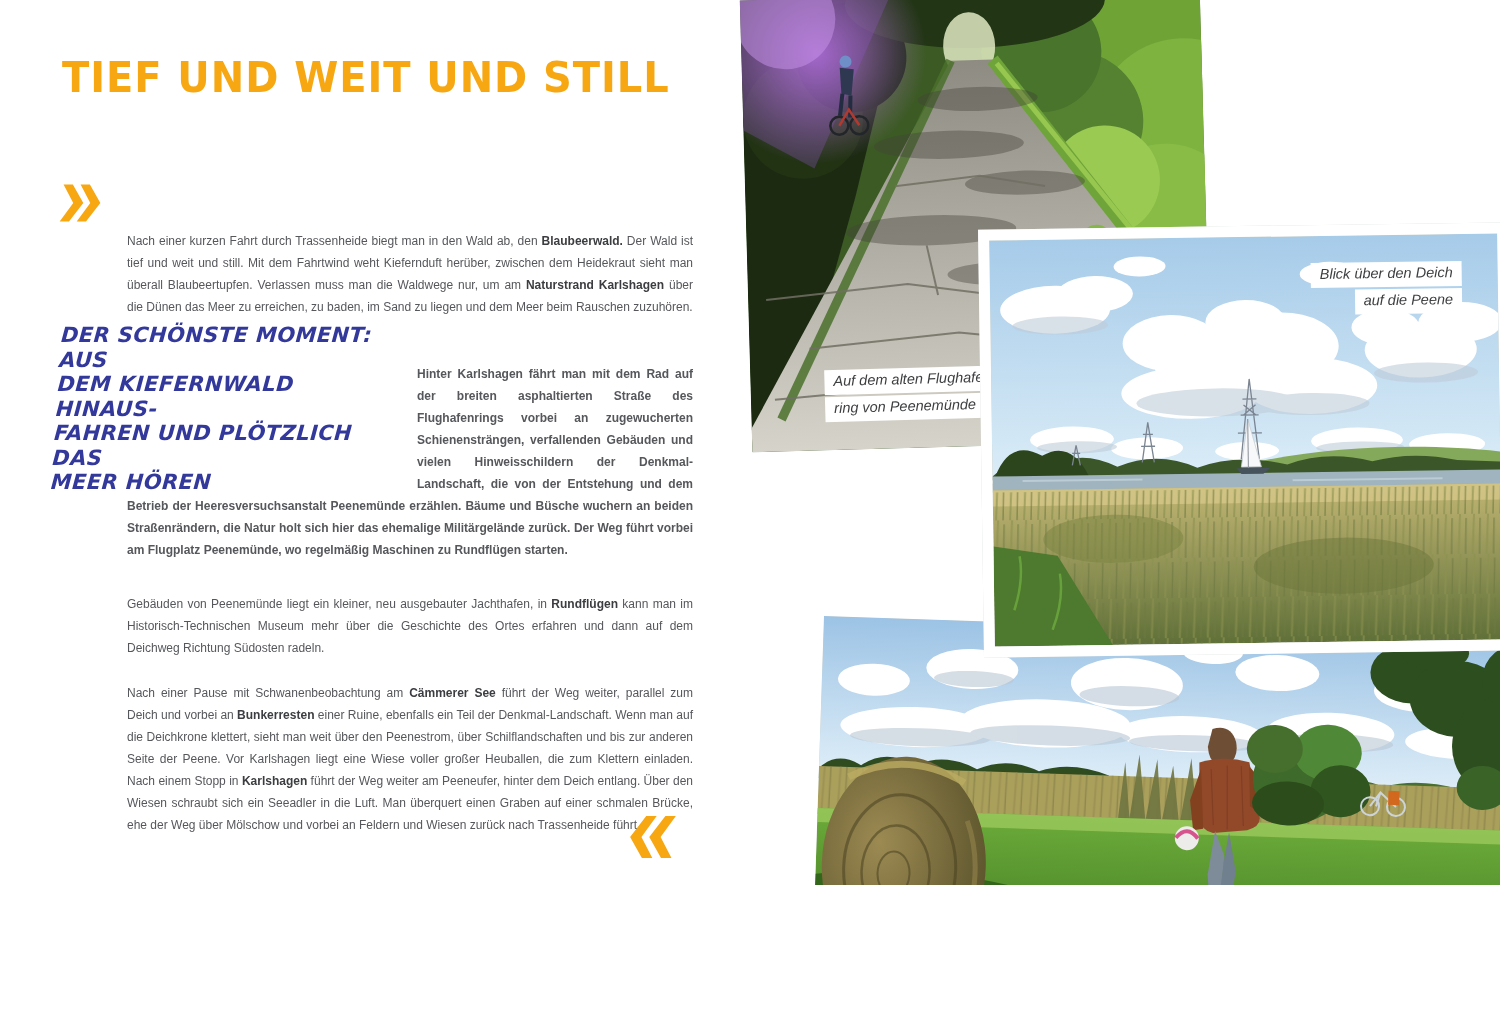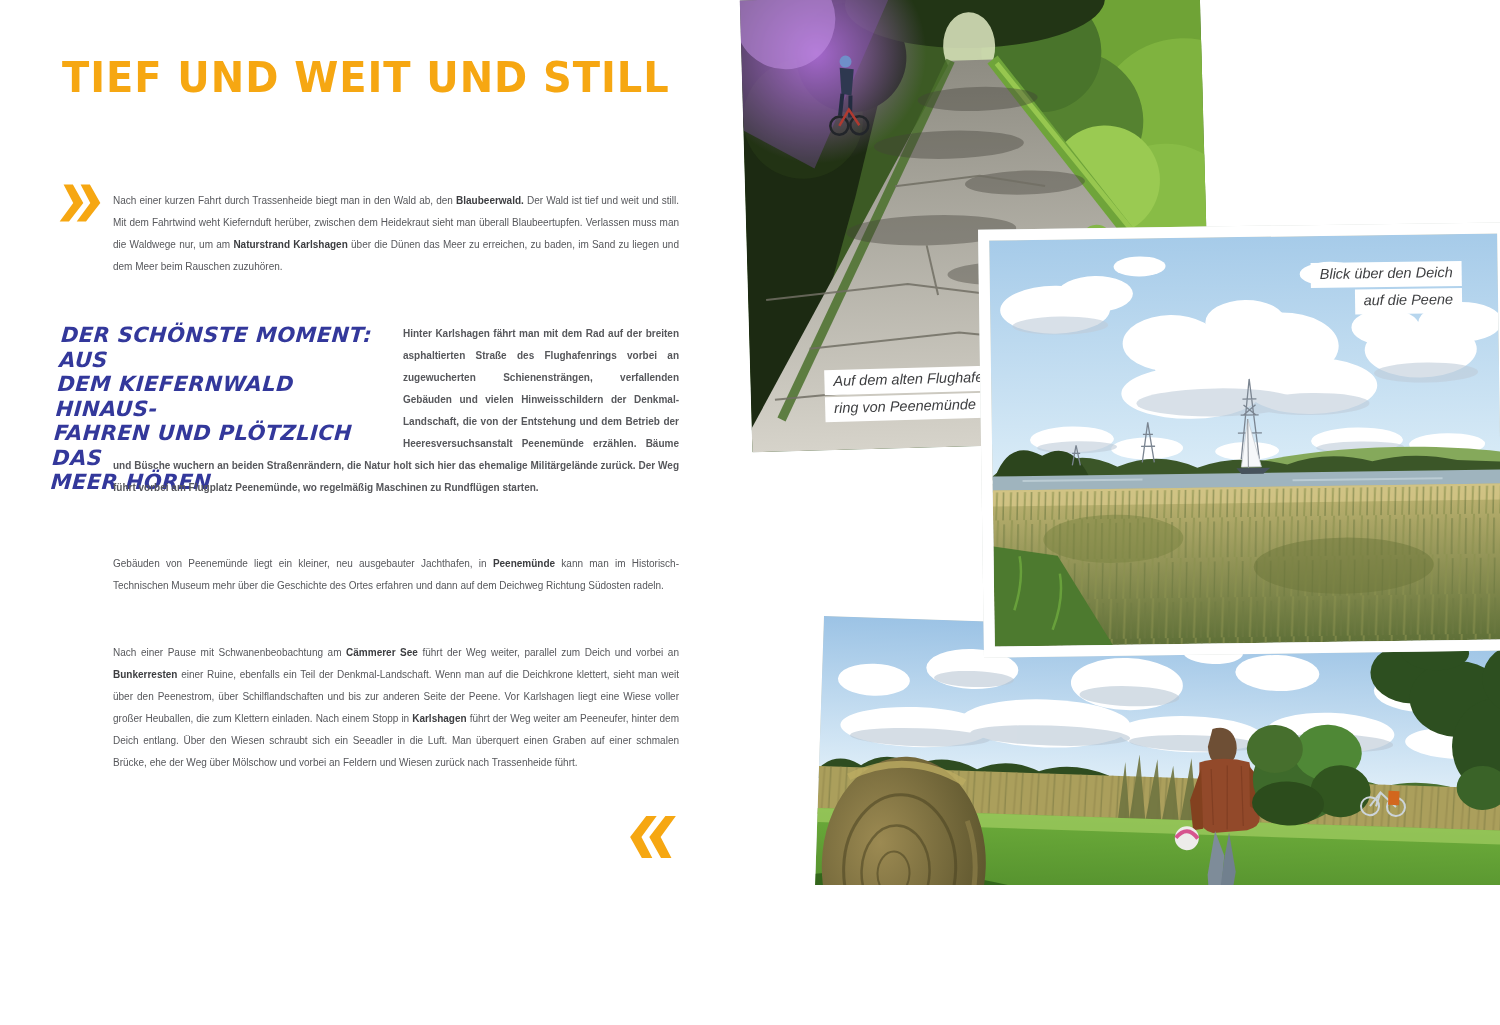--- a/index.html
+++ b/index.html
@@ -15,22 +15,22 @@
   .page{position:relative;width:1500px;height:885px;background:#fff;overflow:hidden;}
 
   .headline{position:absolute;left:62px;top:52px;font-family:"DejaVu Sans",sans-serif;
     font-size:43px;font-weight:900;letter-spacing:1px;color:var(--accent);
     transform:scaleX(.93);transform-origin:left top;white-space:nowrap;}
 
   .quote-mark{position:absolute;color:var(--accent);}
   .quote-open{left:56px;top:180px;}
   .quote-close{left:626px;top:812px;}
 
-  .para{position:absolute;left:113px;width:566px;font-size:10px;line-height:22px;
-    color:var(--body-text);text-align:justify;hyphens:auto;}
+  .para{position:absolute;left:127px;width:566px;font-size:12px;line-height:22px;
+    color:var(--body-text);text-align:justify;hyphens:auto;margin-top:40px;}
   .para b{color:var(--bold-text);font-weight:700;}
   .p1{top:190px;}
   .p2{top:323px;font-weight:bold;}
   .p2 .spacer{float:left;width:290px;height:132px;}
   .p3{top:553px;}
   .p4{top:642px;}
 
   .pullquote{position:absolute;left:62px;top:323px;width:320px;
     font-family:"DejaVu Sans",sans-serif;font-style:italic;font-weight:700;
     font-size:21px;line-height:24.5px;letter-spacing:.4px;color:var(--quote-blue);
@@ -75,21 +75,21 @@
 
   <div class="pullquote">
     <div>DER SCHÖNSTE MOMENT: AUS</div>
     <div>DEM KIEFERNWALD HINAUS-</div>
     <div>FAHREN UND PLÖTZLICH DAS</div>
     <div>MEER HÖREN</div>
   </div>
 
   <p class="para p2"><span class="spacer"></span><span>Hinter Karlshagen fährt man mit dem Rad auf der breiten asphaltierten Straße des Flughafenrings vorbei an zugewucherten Schienensträngen, verfallenden Gebäuden und vielen Hinweisschildern der Denkmal-Landschaft, die von der Entstehung und dem Betrieb der Heeresversuchsanstalt Peenemünde erzählen. Bäume und Büsche wuchern an beiden Straßenrändern, die Natur holt sich hier das ehemalige Militärgelände zurück. Der Weg führt vorbei am Flugplatz Peenemünde, wo regelmäßig Maschinen zu Rundflügen starten.</span></p>
 
-  <p class="para p3"><span>Gebäuden von Peenemünde liegt ein kleiner, neu ausgebauter Jachthafen, in </span><b>Peenemünde</b><span> kann man im Historisch-Technischen Museum mehr über die Geschichte des Ortes erfahren und dann auf dem Deichweg Richtung Südosten radeln.</span></p>
+  <p class="para p3"><span>Gebäuden von Peenemünde liegt ein kleiner, neu ausgebauter Jachthafen, in </span><b>Rundflügen</b><span> kann man im Historisch-Technischen Museum mehr über die Geschichte des Ortes erfahren und dann auf dem Deichweg Richtung Südosten radeln.</span></p>
 
   <p class="para p4"><span>Nach einer Pause mit Schwanenbeobachtung am </span><b>Cämmerer See</b><span> führt der Weg weiter, parallel zum Deich und vorbei an </span><b>Bunkerresten</b><span> einer Ruine, ebenfalls ein Teil der Denkmal-Landschaft. Wenn man auf die Deichkrone klettert, sieht man weit über den Peenestrom, über Schilflandschaften und bis zur anderen Seite der Peene. Vor Karlshagen liegt eine Wiese voller großer Heuballen, die zum Klettern einladen. Nach einem Stopp in </span><b>Karlshagen</b><span> führt der Weg weiter am Peeneufer, hinter dem Deich entlang. Über den Wiesen schraubt sich ein Seeadler in die Luft. Man überquert einen Graben auf einer schmalen Brücke, ehe der Weg über Mölschow und vorbei an Feldern und Wiesen zurück nach Trassenheide führt.</span></p>
 
   <span class="quote-mark quote-close">
     <svg viewBox="0 0 62 52" width="54" height="50" fill="currentColor">
       <g transform="rotate(180 31 26) skewX(-6)">
         <polygon points="10,2 22,2 38,26 22,50 10,50 25,26"></polygon>
         <polygon points="32,2 44,2 60,26 44,50 32,50 47,26"></polygon>
       </g>
     </svg>

